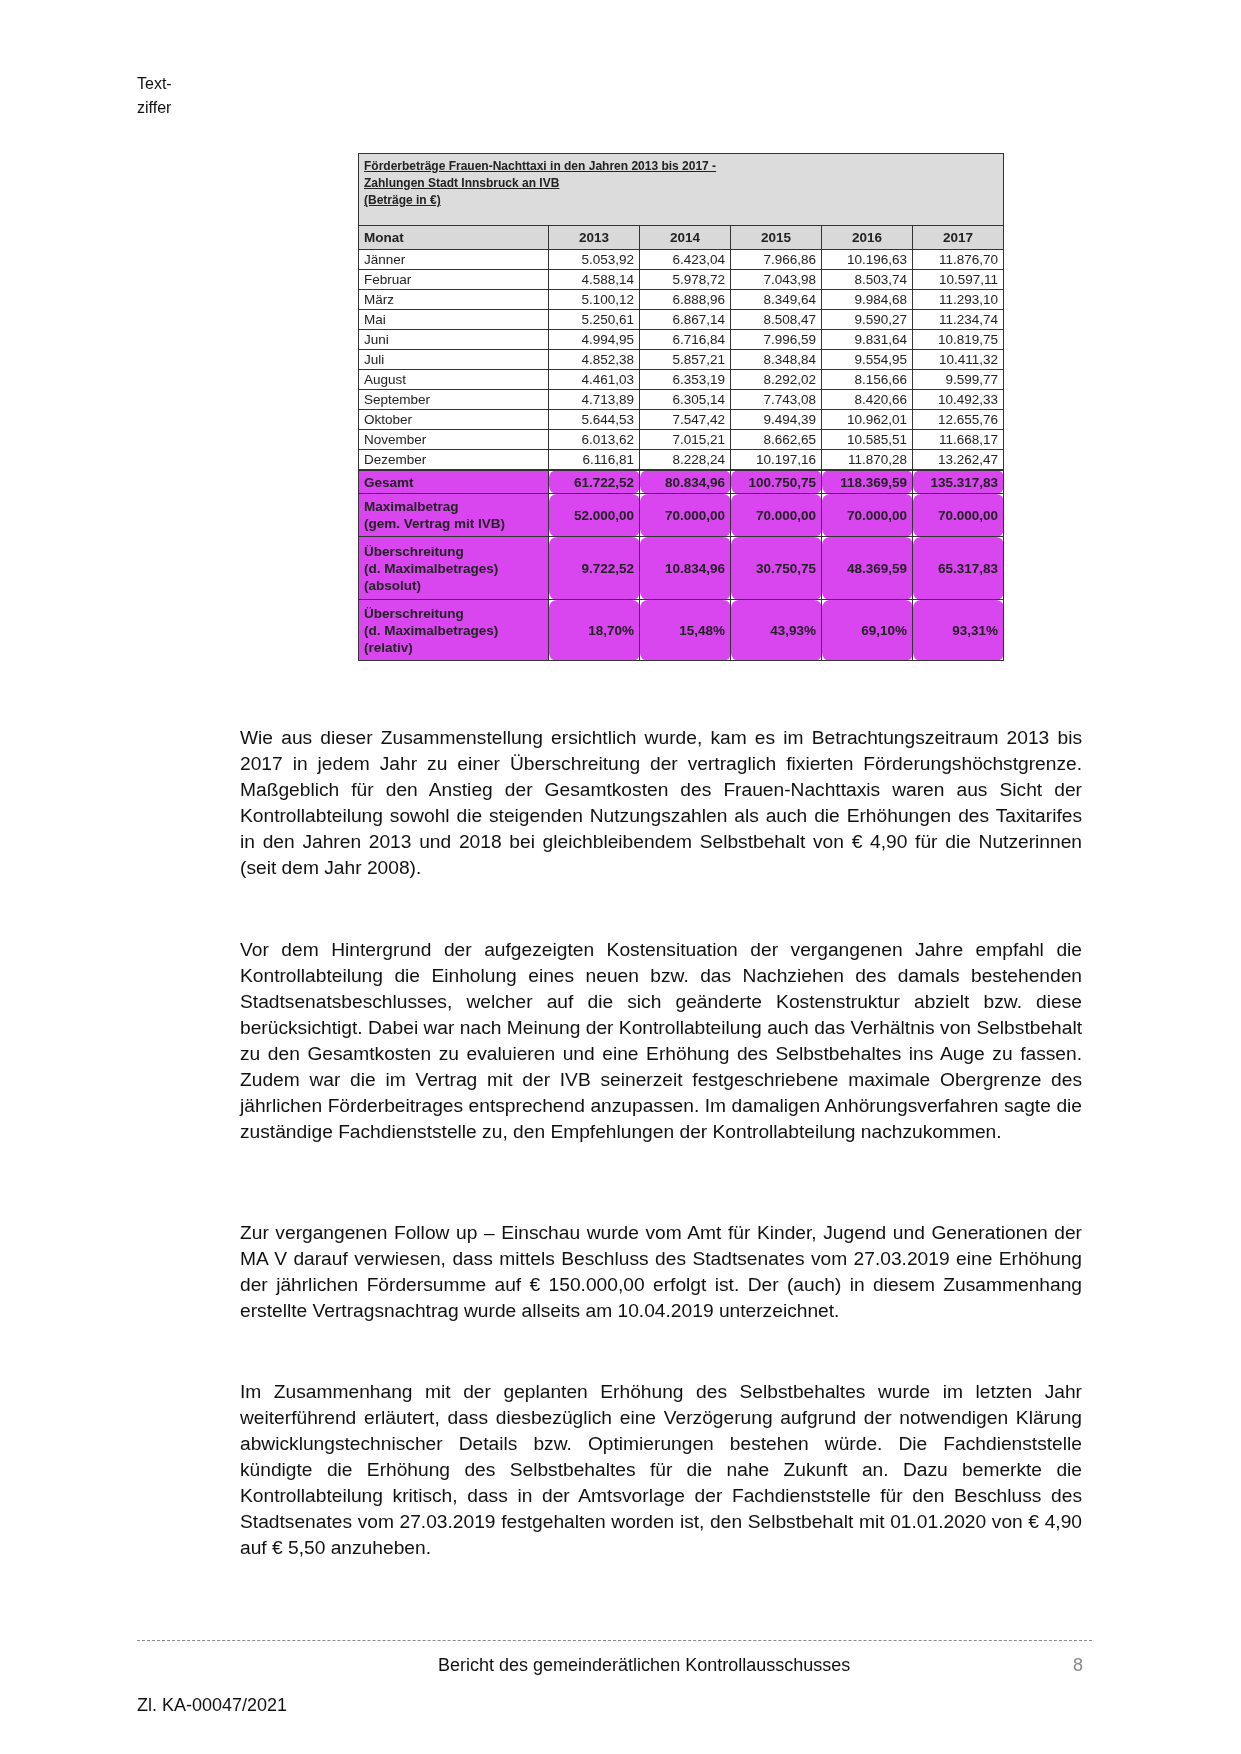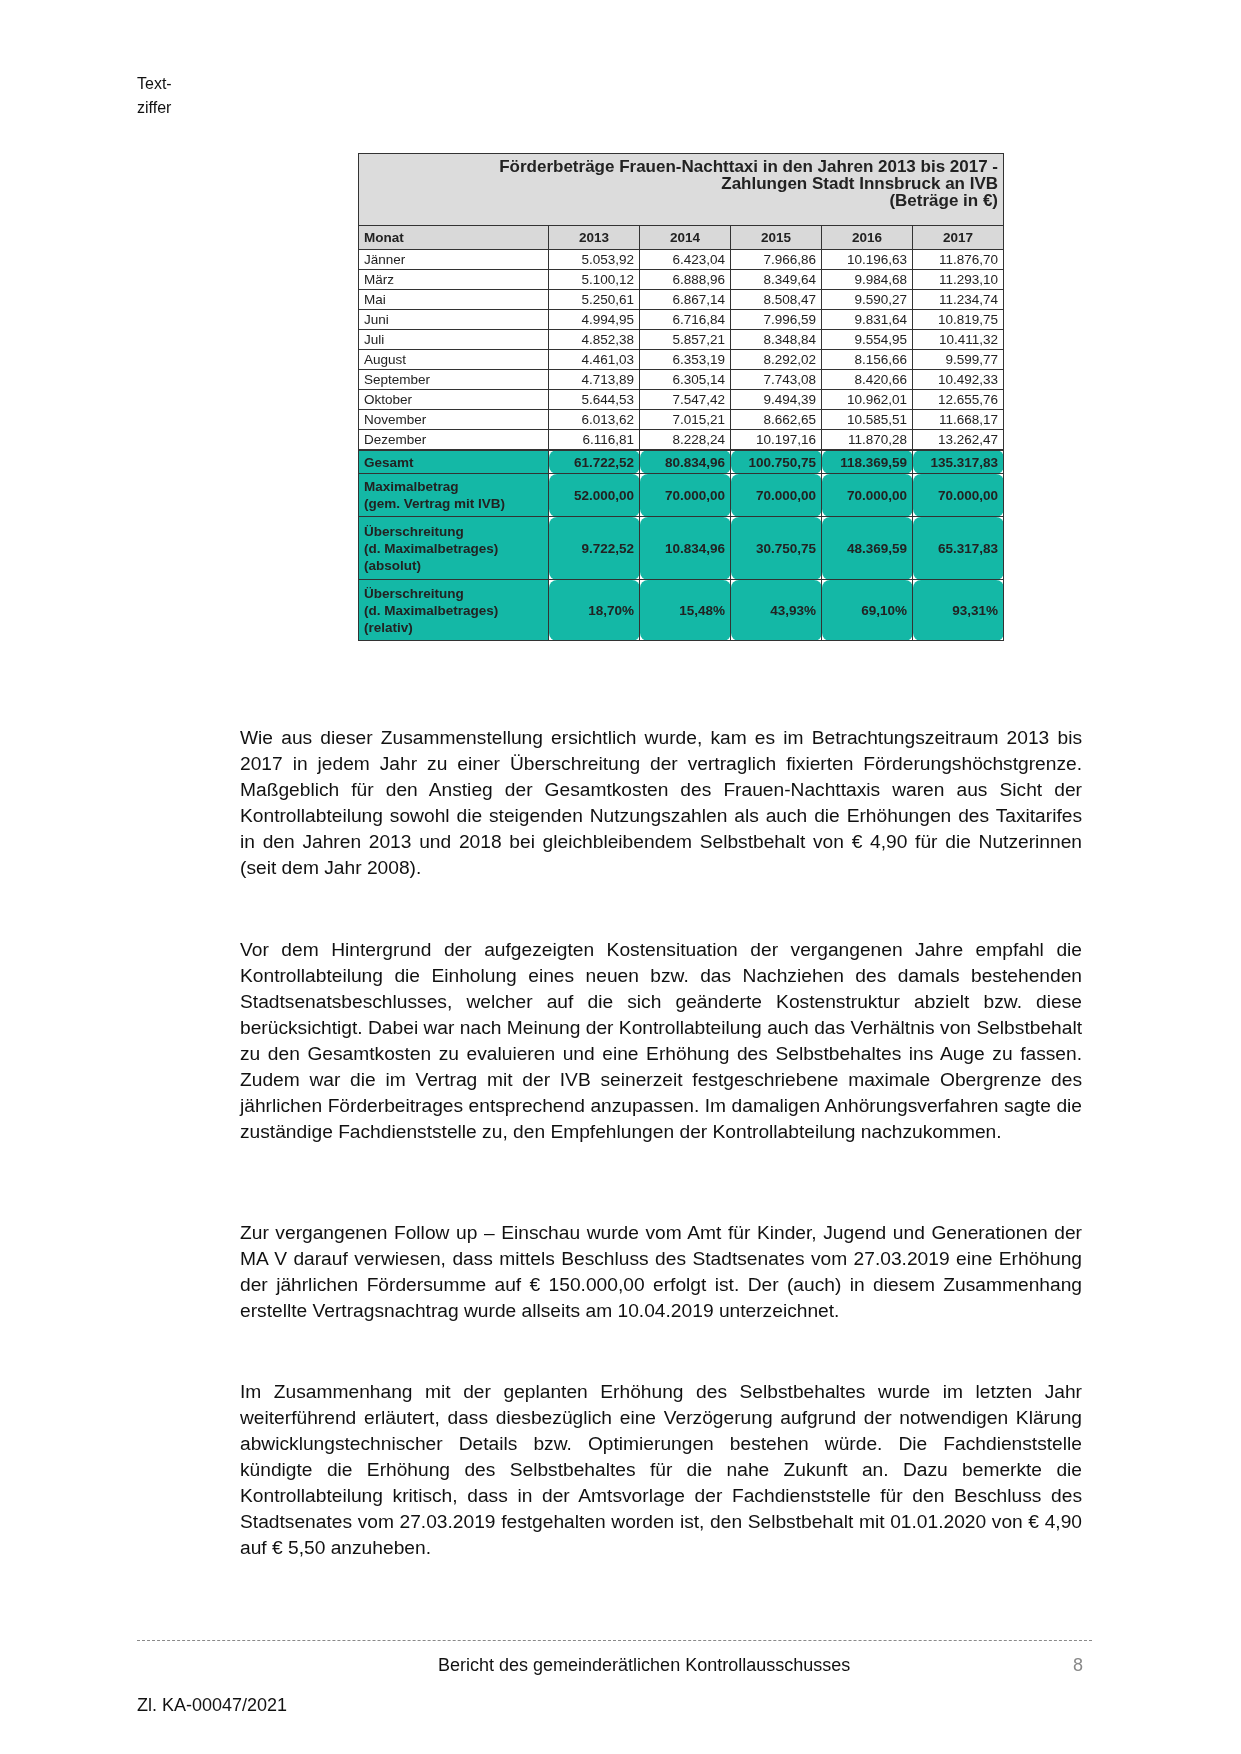--- a/index.html
+++ b/index.html
@@ -7,30 +7,30 @@
          font-family: "Liberation Sans", sans-serif; color: #111; }
   .margin-label { position: absolute; left: 137px; top: 72px; font-size: 16px; line-height: 24px; color: #111; }
   .margin-label span { display: block; }
 
   .table-wrap { position: absolute; left: 358px; top: 153px; width: 646px; }
   table.foerder { border-collapse: collapse; width: 646px; table-layout: fixed;
                   font-family: "Liberation Sans", sans-serif; font-size: 13.5px; color: #222; }
   table.foerder td, table.foerder th { border: 1px solid #333; padding: 0 5px; }
   table.foerder col.c0 { width: 190px; }
   table.foerder col.cy { width: 91px; }
-  .title-cell { background: #dcdcdc; height: 67px; text-align: right; font-weight: bold;
-                font-size: 17px; line-height: 17px; padding-top: 4px !important; vertical-align: top; }
+  .title-cell { background: #dcdcdc; height: 67px; text-align: left; font-weight: bold;
+                font-size: 12px; line-height: 17px; padding-top: 4px !important; vertical-align: top; text-decoration: underline; }
   .title-cell span { display: block; }
   .head-row th { background: #d9d9d9; height: 23px; font-weight: bold; text-align: center; }
   .head-row th.first { text-align: left; }
   .month-row td { height: 19px; line-height: 17px; border-top: none; border-bottom: none; background: #fff; }
   .month-row td.lbl { text-align: left; }
   .month-row td.val { text-align: right; }
   .month-row.last td { border-bottom: 2px solid #333; }
-  .sum-row td { background: #14b8a6; font-weight: bold; }
+  .sum-row td { background: #d946ef; font-weight: bold; }
   .sum-row td.lbl { text-align: left; line-height: 17px; vertical-align: middle; }
   .sum-row td.val { text-align: right; vertical-align: middle; border-radius: 8px; }
   .sum-row.gesamt td { height: 22px; }
   .sum-row.maxb td { height: 42px; }
   .sum-row.abs td { height: 62px; }
   .sum-row.rel td { height: 60px; }
   .lbl span { display: block; }
 
   .para { position: absolute; left: 240px; width: 842px; font-size: 19.2px; line-height: 26px;
           text-align: justify; color: #111; font-family: "Liberation Sans", sans-serif;
@@ -85,20 +85,28 @@
       <tbody id="month-body">
         <tr class="month-row">
           <td class="lbl">Jänner</td>
           <td class="val">5.053,92</td>
           <td class="val">6.423,04</td>
           <td class="val">7.966,86</td>
           <td class="val">10.196,63</td>
           <td class="val">11.876,70</td>
         </tr>
         <tr class="month-row">
+          <td class="lbl">Februar</td>
+          <td class="val">4.588,14</td>
+          <td class="val">5.978,72</td>
+          <td class="val">7.043,98</td>
+          <td class="val">8.503,74</td>
+          <td class="val">10.597,11</td>
+        </tr>
+        <tr class="month-row">
           <td class="lbl">März</td>
           <td class="val">5.100,12</td>
           <td class="val">6.888,96</td>
           <td class="val">8.349,64</td>
           <td class="val">9.984,68</td>
           <td class="val">11.293,10</td>
         </tr>
         <tr class="month-row">
           <td class="lbl">Mai</td>
           <td class="val">5.250,61</td>

